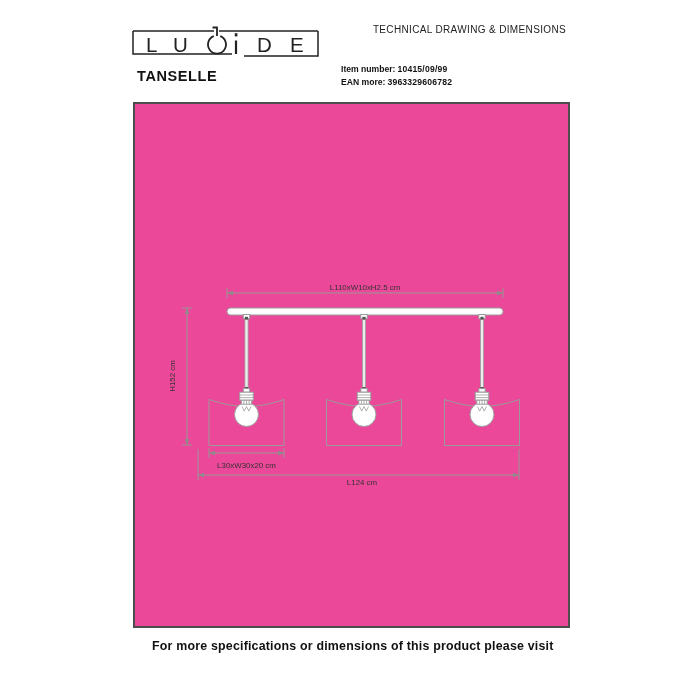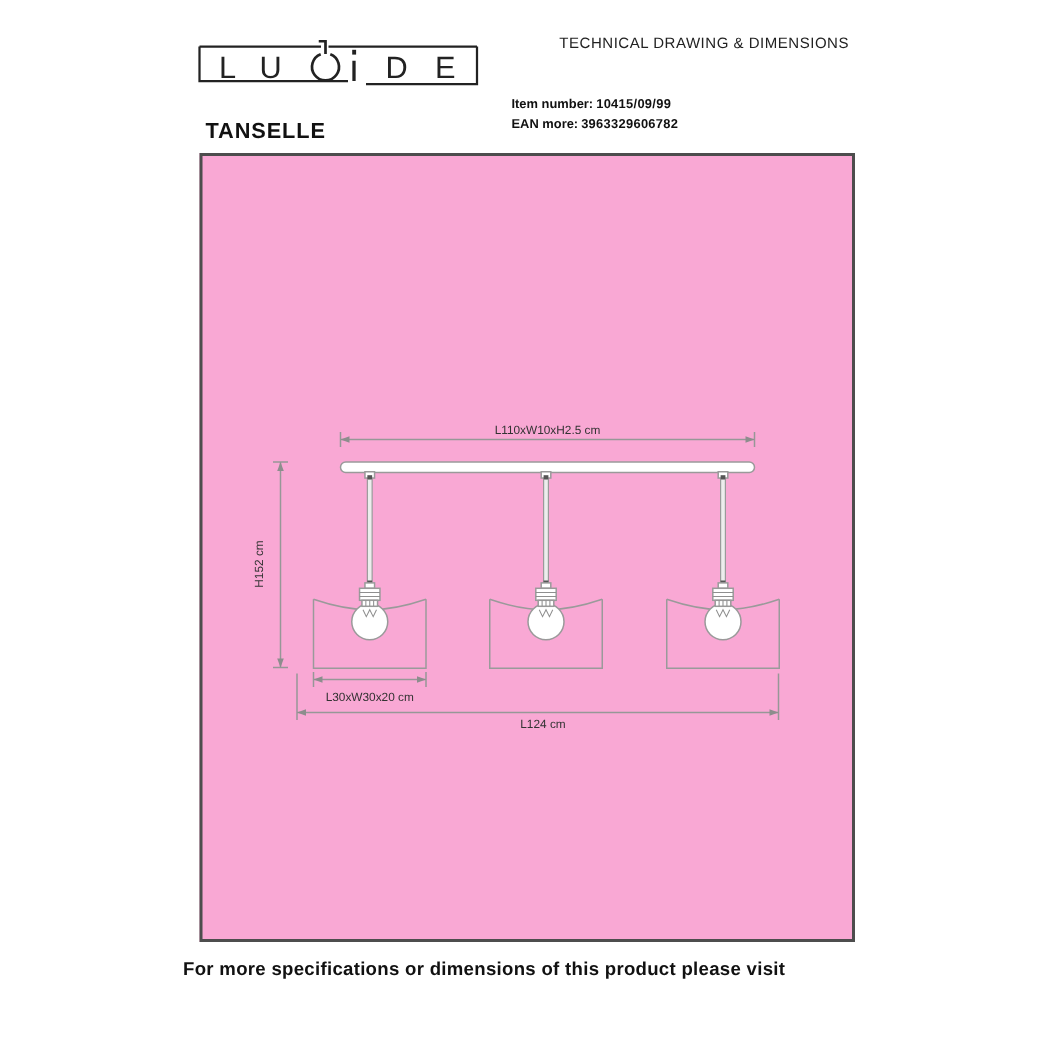--- a/index.html
+++ b/index.html
@@ -5,46 +5,46 @@
   html,body{margin:0;padding:0;background:#fff;}
   .page{
     position:relative;width:700px;height:700px;background:#ffffff;
     font-family:"Liberation Sans", sans-serif;color:#1a1a1a;overflow:hidden;
   }
   
   .logo{position:absolute;left:131px;top:16px;width:192px;height:44px;}
   .logo svg{display:block;}
   .logo-letter{font-family:"Liberation Sans",sans-serif;font-size:20.5px;font-weight:400;fill:#222;}
   .product-name{
-    position:absolute;left:137px;top:80px;
+    position:absolute;left:137px;top:68px;
     font-size:14.5px;font-weight:700;letter-spacing:0.6px;color:#111;
   }
   .tech-label{
     position:absolute;top:24px;right:134px;
     font-size:10px;font-weight:400;letter-spacing:0.35px;color:#222;
   }
   .item-info{position:absolute;left:341px;top:63px;font-size:8.6px;line-height:13px;color:#111;}
   .item-info .lbl{font-weight:700;}
   .item-info .val{font-weight:700;margin-left:2px;letter-spacing:0.2px;}
   
   .draw-box{
     position:absolute;left:133px;top:102px;width:437px;height:526px;
-    border:2px solid #4d4d4d;box-sizing:border-box;background:#f9a8d4;
+    border:2px solid #4d4d4d;box-sizing:border-box;background:#ec4899;
   }
   .drawing{position:absolute;left:0;top:0;}
   .dim-line{stroke:#979797;stroke-width:1;fill:none;}
   .dim-arrow{fill:#8d8d8d;stroke:none;}
   .dim-text{font-family:"Liberation Sans",sans-serif;font-size:7.9px;fill:#333;}
   .obj{stroke:#9a9a9a;fill:none;stroke-width:1;}
   .obj-fill{stroke:#9a9a9a;fill:#ffffff;stroke-width:1;}
   .cord{stroke:#9a9a9a;fill:#ededed;stroke-width:0.8;}
   .dark{fill:#555;stroke:none;}
   .thin{stroke:#8f8f8f;stroke-width:0.7;fill:none;}
   
-  .footer{position:absolute;left:122px;top:639px;color:#111;}
+  .footer{position:absolute;left:152px;top:639px;color:#111;}
   .footer-note{font-size:12.4px;font-weight:700;letter-spacing:0.2px;}
   .footer-url{font-size:17.5px;font-weight:700;letter-spacing:0.4px;margin-top:1px;}
 </style>
 </head>
 <body>
 
 <div class="page">
 
   <div class="logo">
     <svg width="192" height="44" viewBox="0 0 192 44">

